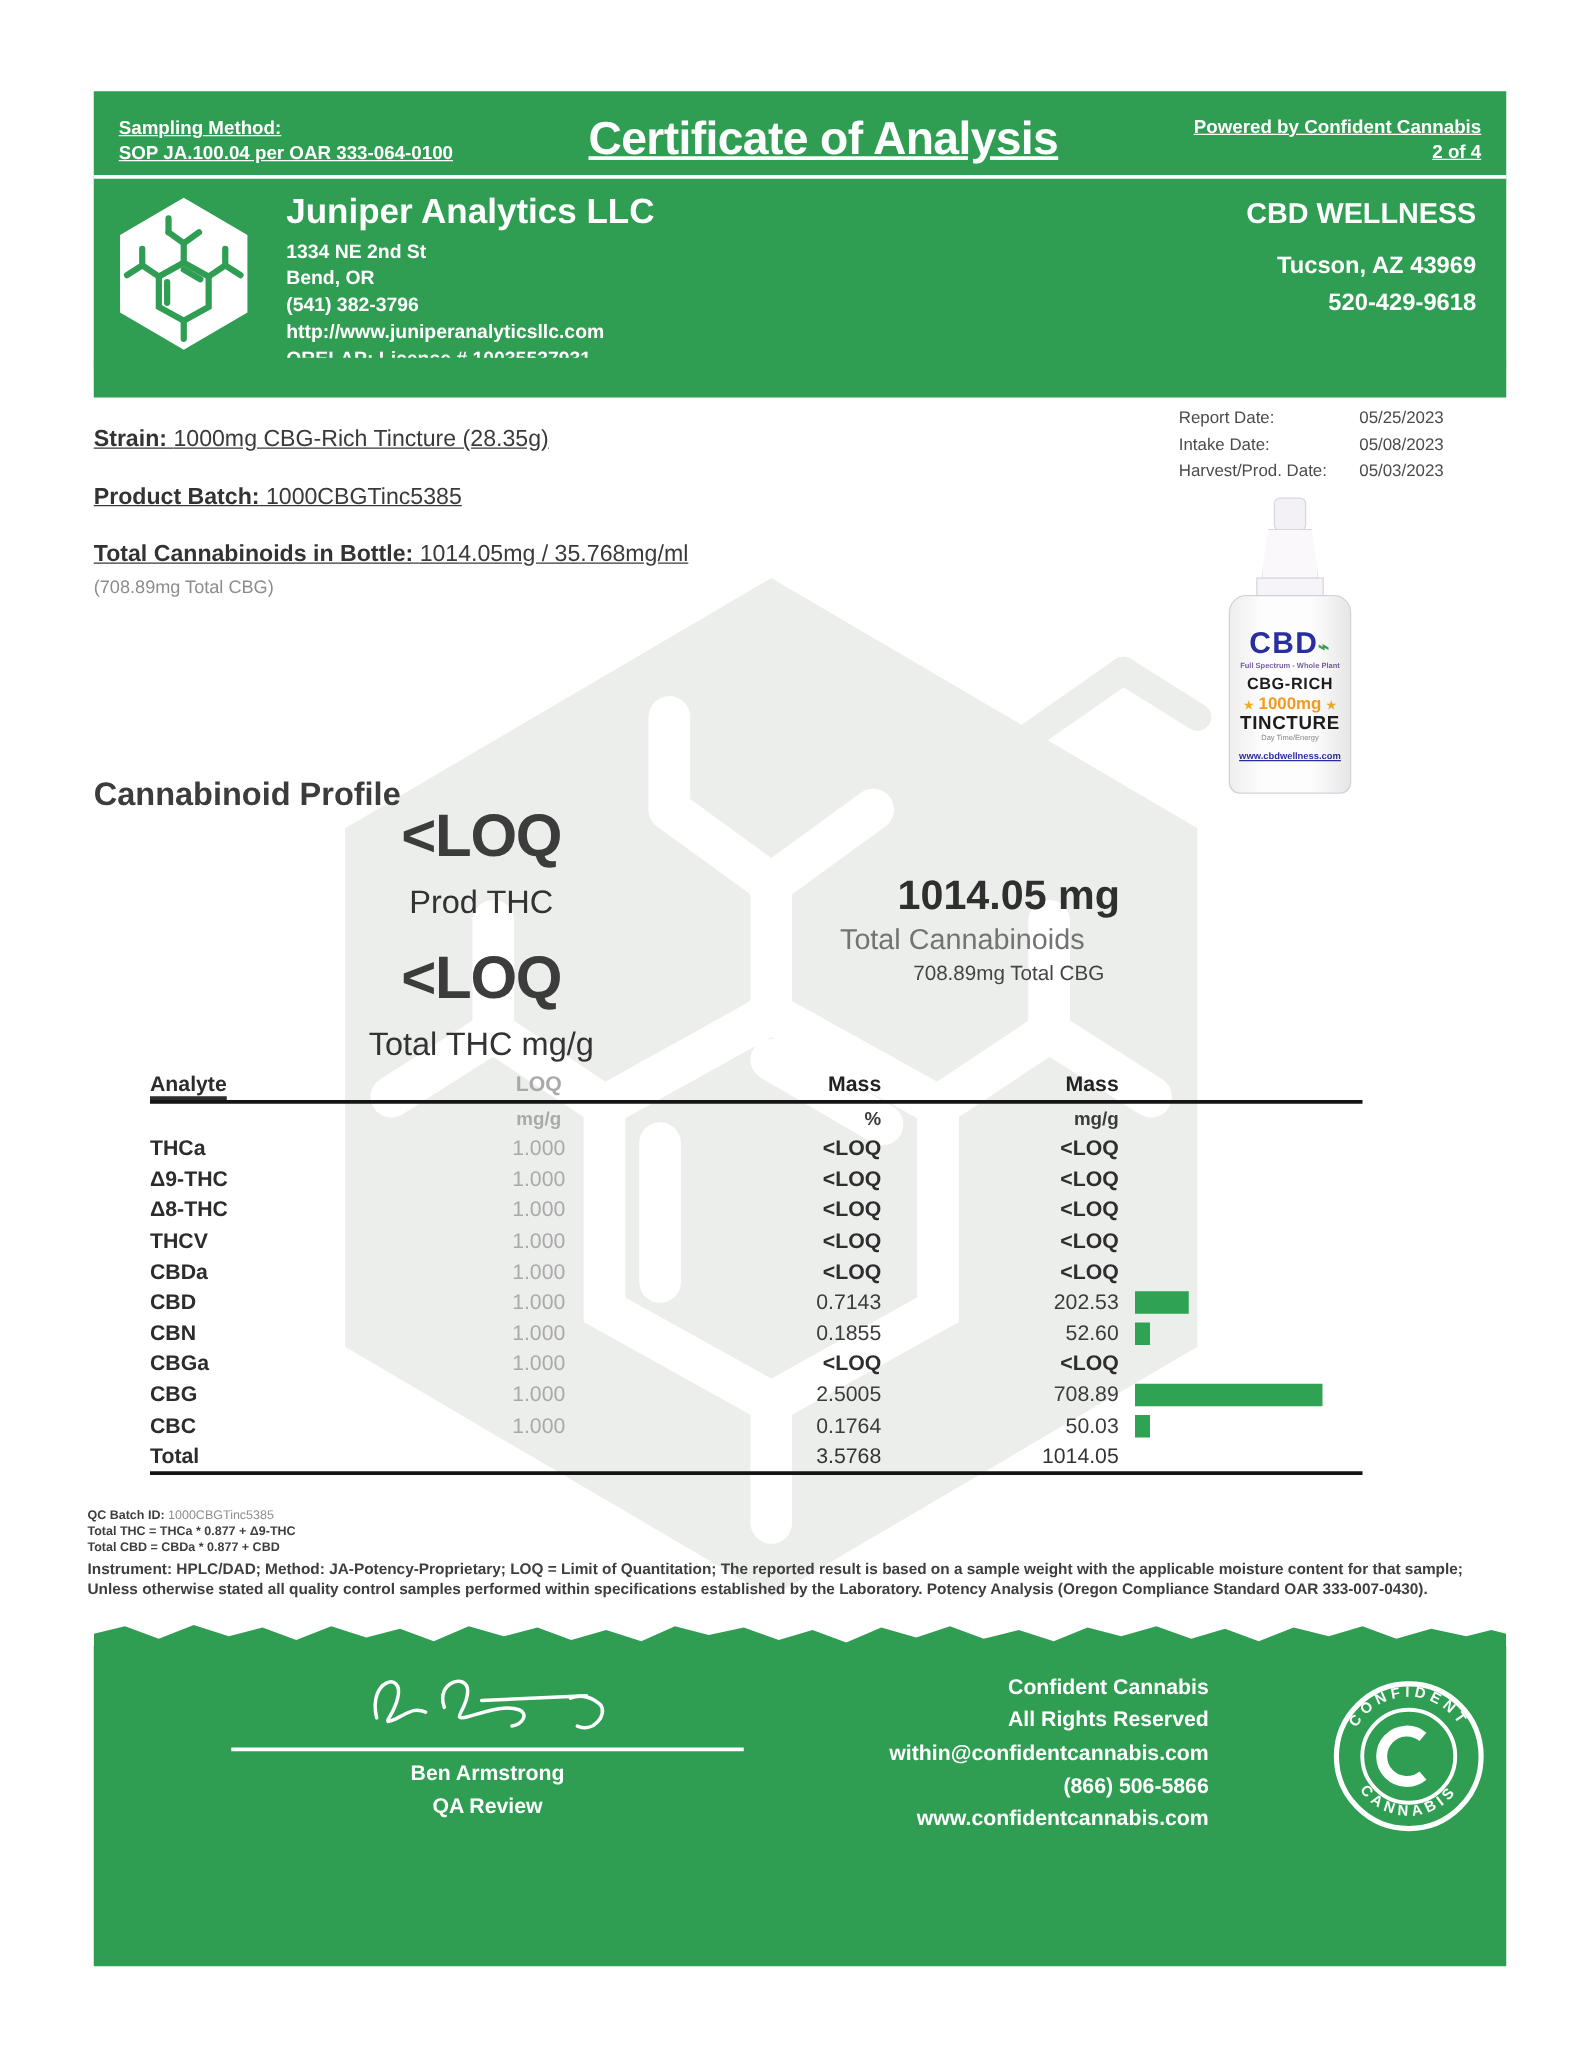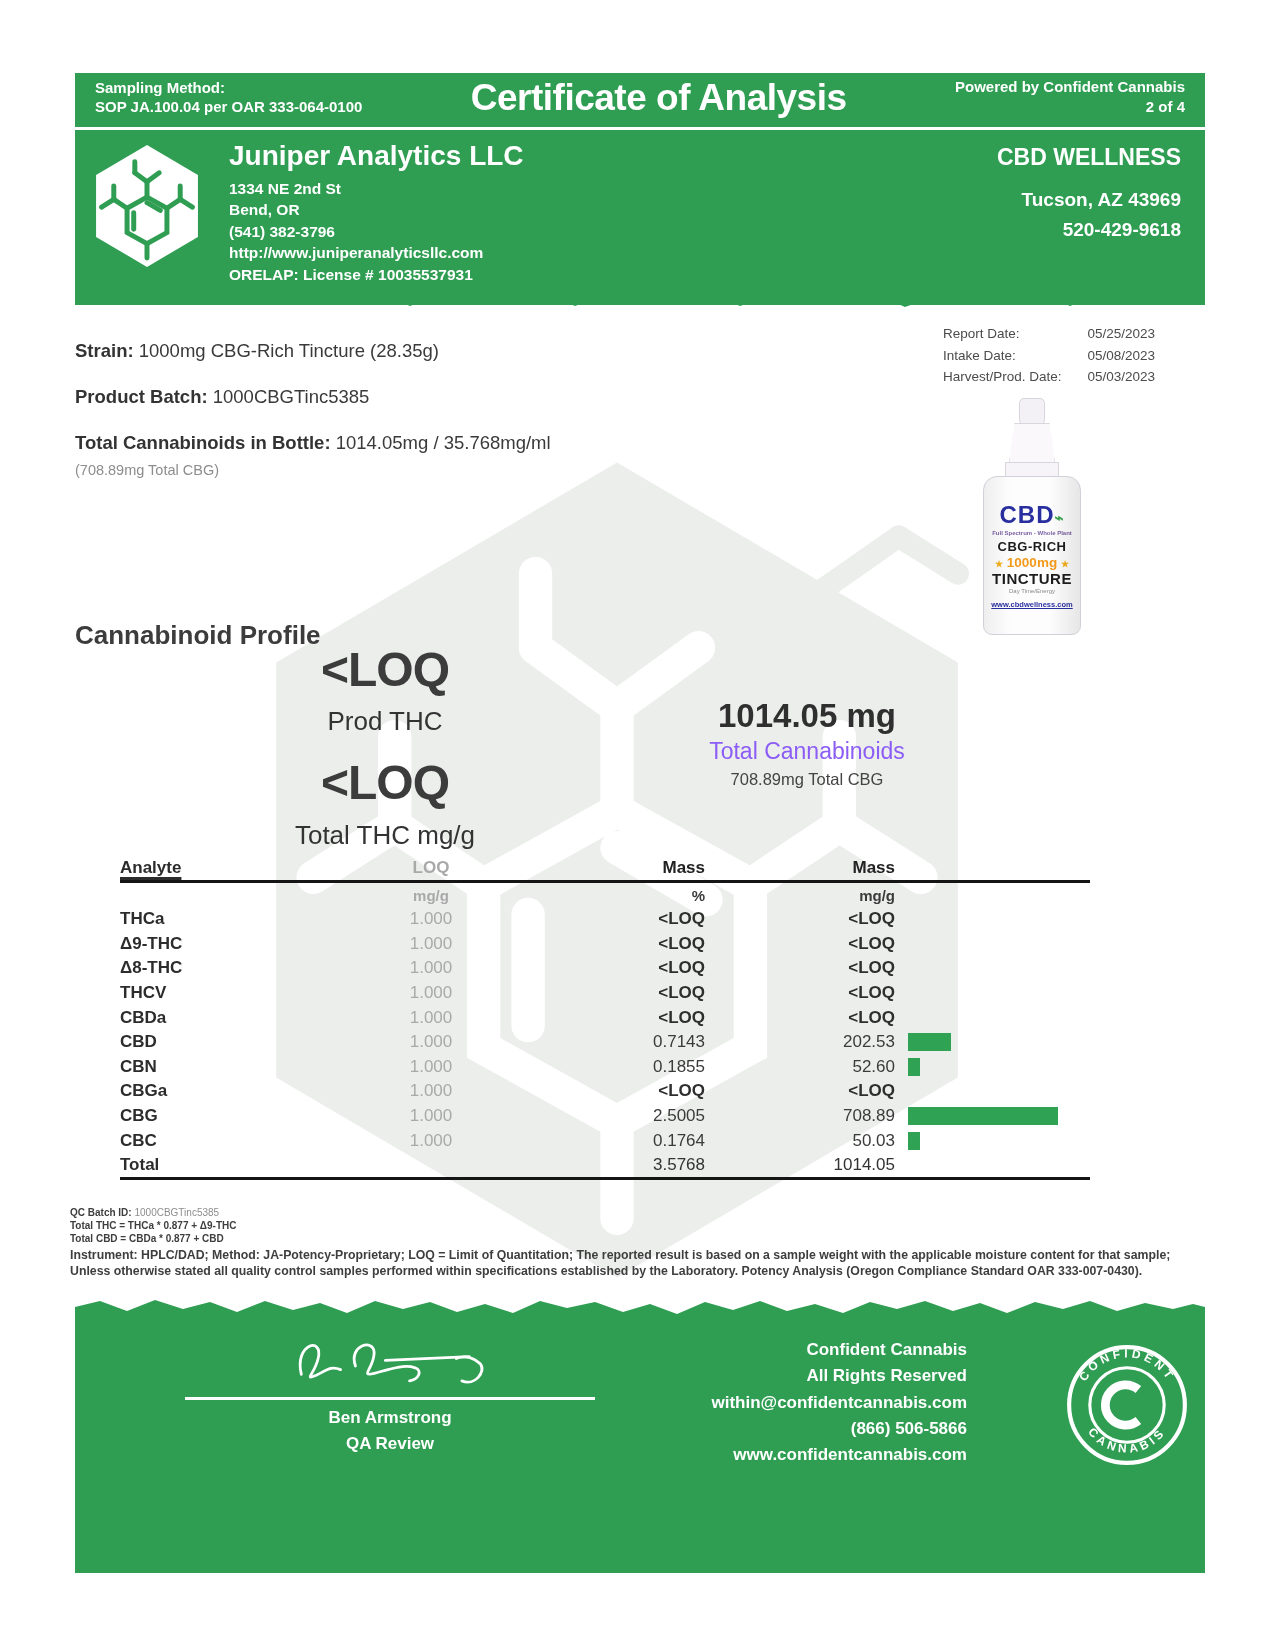--- a/index.html
+++ b/index.html
@@ -8,40 +8,40 @@
     --gray:#a9a9a9;
   }
   *{margin:0;padding:0;box-sizing:border-box;}
   body{background:#888;font-family:"Liberation Sans",sans-serif;}
   .page{
     position:relative;width:1275px;height:1650px;background:#fff;
     margin:0 auto;overflow:hidden;color:var(--ink);
   }
   
   .banner{position:absolute;left:75px;top:73px;width:1130px;background:var(--green);color:#fff;z-index:2;}
-  .banner-top{display:flex;justify-content:space-between;align-items:center;padding:2px 20px 8px 20px;border-bottom:3px solid #fff;}
+  .banner-top{display:flex;justify-content:space-between;align-items:flex-end;padding:15px 20px 8px 20px;border-bottom:3px solid #fff;text-decoration:underline;}
   .sampling{font-weight:bold;font-size:15px;line-height:1.3;}
   .coa-title{font-size:37px;font-weight:bold;letter-spacing:-.5px;margin-top:2px;}
   .powered{font-weight:bold;font-size:15px;line-height:1.35;text-align:right;}
   .banner-main{display:flex;padding:10px 24px 20px 16px;}
   .hexlogo{flex:0 0 auto;margin-top:4px;}
   .labinfo{margin-left:26px;}
   .labname{font-size:28px;font-weight:bold;margin-bottom:6px;}
   .labline{font-size:15.5px;font-weight:bold;line-height:1.38;}
   .clientinfo{margin-left:auto;text-align:right;padding-top:4px;}
   .clientname{font-size:23px;font-weight:bold;margin-bottom:14px;}
   .clientline{font-size:19px;font-weight:bold;line-height:1.6;}
   .torn{position:absolute;left:75px;width:1130px;height:24px;z-index:2;display:block;}
   .torn-top-edge{top:286px;}
   .torn-bottom-edge{top:1295px;}
   
   .dates{position:absolute;left:943px;top:323px;width:212px;font-size:13.5px;color:#4b4b4b;z-index:3;}
   .daterow{display:flex;justify-content:space-between;line-height:1.6;}
   .sampleinfo{position:absolute;left:75px;top:340px;width:640px;z-index:3;}
-  .infoline{font-size:18.5px;margin-bottom:24px;}
+  .infoline{font-size:18.5px;margin-bottom:24px;text-decoration:underline;}
   .infoline b{font-weight:bold;color:#333;}
   .infonote{font-size:14.5px;color:#8d8d8d;margin-top:-16px;}
   
   .bottle{position:absolute;left:973px;top:398px;width:118px;height:237px;z-index:3;}
   .b-bulb{position:absolute;left:46px;top:0;width:26px;height:27px;background:#f3f1f5;border:1px solid #d9d5de;border-radius:5px;}
   .b-cap{position:absolute;left:36px;top:25px;width:46px;height:40px;background:#faf8fb;border:1px solid #d9d5de;clip-path:polygon(12% 0,88% 0,100% 100%,0 100%);}
   .b-neck{position:absolute;left:32px;top:64px;width:54px;height:15px;background:#f6f4f8;border:1px solid #d9d5de;}
   .b-body{position:absolute;left:10px;top:78px;width:98px;height:159px;background:#fdfdfe;border:1px solid #d3d0d9;border-radius:14px 14px 9px 9px;overflow:hidden;text-align:center;}
   .b-body::after{content:"";position:absolute;inset:0;background:linear-gradient(90deg,rgba(0,0,0,.06),transparent 28%,transparent 68%,rgba(0,0,0,.09));pointer-events:none;}
   .b-brand{font-size:24px;font-weight:bold;color:#2a2fa0;margin-top:24px;letter-spacing:1px;}
@@ -57,21 +57,21 @@
   .watermark{position:absolute;left:222px;top:455px;z-index:0;}
   
   .profile-h{position:absolute;left:75px;top:620px;font-size:26px;font-weight:bold;color:#3c3c3c;z-index:3;}
   .big-loq{position:absolute;width:260px;text-align:center;font-size:48px;font-weight:800;color:#3c3c3c;letter-spacing:-1px;z-index:3;}
   .loq1{left:255px;top:642px;}
   .loq2{left:255px;top:755px;}
   .mid-label{position:absolute;width:300px;text-align:center;font-size:26px;color:#333;z-index:3;}
   .lab1{left:235px;top:706px;}
   .lab2{left:235px;top:820px;}
   .tc-val{position:absolute;left:672px;top:697px;width:270px;text-align:center;font-size:33px;font-weight:800;color:#2f2f2f;z-index:3;}
-  .tc-lab{position:absolute;left:672px;top:738px;width:270px;text-align:center;font-size:23px;color:#8b5cf6;z-index:3;}
+  .tc-lab{position:absolute;left:672px;top:738px;width:270px;font-size:23px;color:#737373;z-index:3;}
   .tc-sub{position:absolute;left:672px;top:770px;width:270px;text-align:center;font-size:16.5px;color:#444;z-index:3;}
   
   .table{position:absolute;left:120px;top:856px;width:970px;z-index:3;}
   .trow{display:flex;align-items:center;height:24.6px;font-size:17px;}
   .thead{height:27px;font-weight:bold;border-bottom:3.5px solid #151515;}
   .thead .c-analyte span{text-decoration:underline;text-decoration-thickness:2.5px;text-underline-offset:4px;}
   .tunits{height:24px;font-weight:bold;font-size:15px;}
   .c-analyte{width:230px;font-weight:bold;color:#2c2c2c;}
   .c-loq{width:162px;text-align:center;color:var(--gray);}
   .thead .c-loq{color:var(--gray);}

